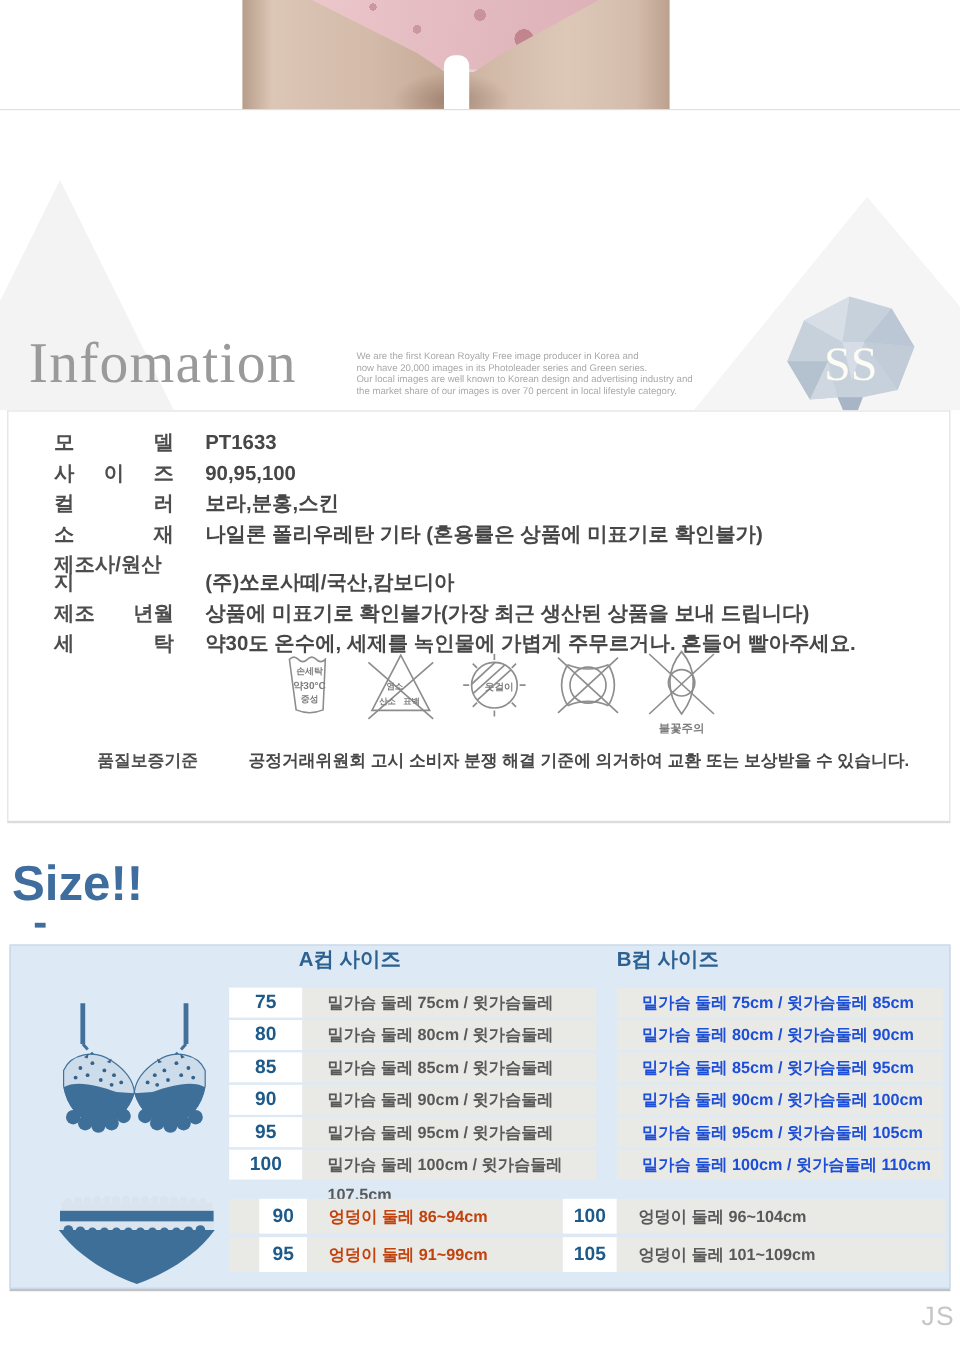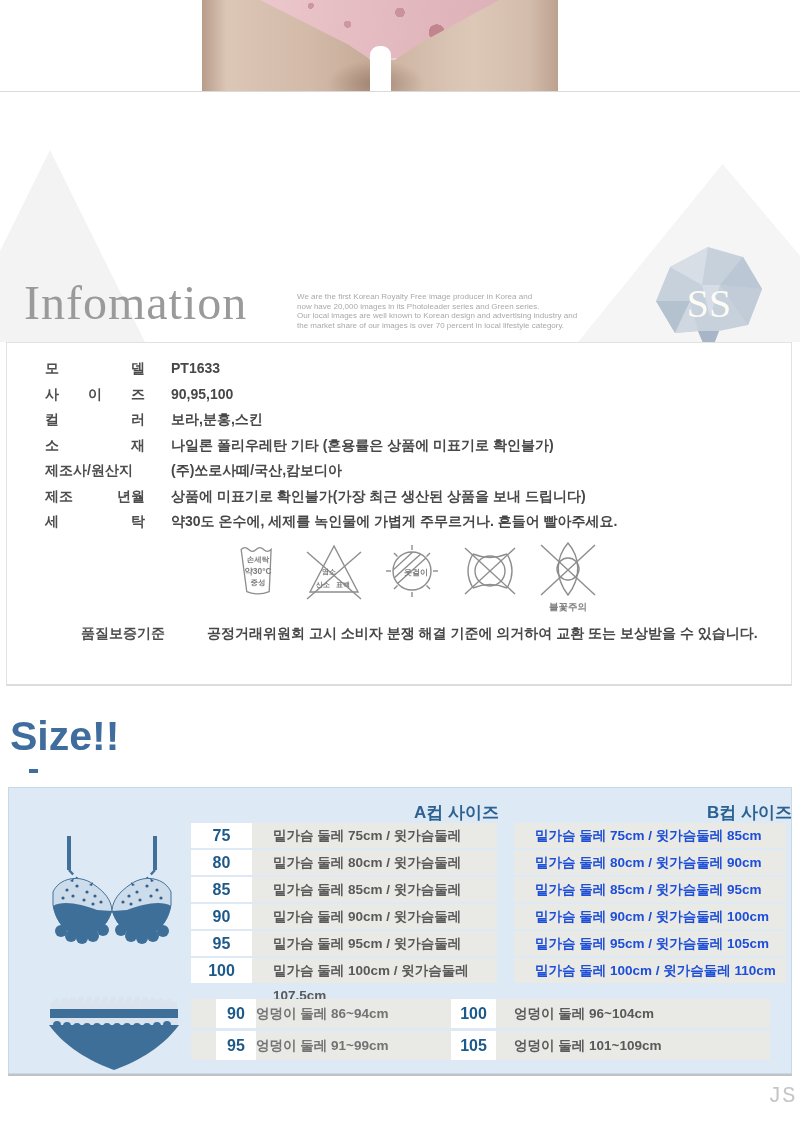--- a/index.html
+++ b/index.html
@@ -33,56 +33,56 @@
   .info-title{position:absolute;left:24px;top:183px;font-family:"Liberation Serif","DejaVu Serif",serif;
     font-size:48px;color:#9a9a9a;letter-spacing:1px;}
   .info-desc{position:absolute;left:297px;top:200px;font-size:8px;line-height:9.6px;
     color:#a9a9a9;white-space:pre-line;}
   .ss-logo{position:absolute;left:650px;top:153px;}
   .ss-text{font-family:"Liberation Serif","DejaVu Serif",serif;font-size:40px;fill:#fcfcf4;}
 
   
   .info-box{position:absolute;left:6px;top:342px;width:786px;height:344px;background:#fff;
     border:1px solid #e2e2e2;border-bottom:2px solid #dcdcdc;box-sizing:border-box;}
-  .info-row{display:flex;margin:0 0 10.5px 38px;font-size:14px;font-weight:bold;
+  .info-row{display:flex;margin:0 0 10.5px 38px;font-size:17px;font-weight:bold;
     color:#4d4d4d;line-height:15px;align-items:flex-end;}
   .info-row:first-child{margin-top:18px;}
   .info-label{width:100px;flex:none;text-align:justify;text-align-last:justify;margin-right:26px;}
   .info-value{color:#474747;}
   .care-row{position:absolute;left:222px;top:196px;display:flex;gap:15px;align-items:flex-start;}
   .care-row svg{display:block;}
   .care-stroke{stroke:#8d8d8d;stroke-width:1.4;fill:none;}
   .care-text{fill:#7c7c7c;font-weight:bold;stroke:none;}
   .warranty{position:absolute;left:38px;top:282px;display:flex;font-size:14px;font-weight:bold;color:#4d4d4d;margin-left:36px;}
   .warranty .info-label{margin-right:26px;}
 
   
   .size-title{position:absolute;left:10px;top:713px;font-size:41px;font-weight:bold;color:#3f6d9d;}
   .size-tick{position:absolute;left:29px;top:769px;width:9px;height:4px;background:#3f6d9d;}
   .panel{position:absolute;left:8px;top:787px;width:784px;height:287px;background:#dde9f4;
     border:1px solid #c7d8e6;box-sizing:border-box;box-shadow:0 2px 0 rgba(120,120,120,.45);}
-  .cup-head{position:absolute;top:13px;font-size:17px;font-weight:bold;color:#2c6191;text-align:right;}
+  .cup-head{position:absolute;top:0;font-size:17px;font-weight:bold;color:#2c6191;text-align:left;}
   .cup-a{left:240px;width:250px;}
   .cup-b{left:505px;width:278px;}
   .bra-table{position:absolute;left:182px;top:35px;}
   .bra-row{display:flex;margin-bottom:2px;height:25px;line-height:25px;}
   .cell-num{width:61px;background:#fff;color:#1d5a8a;font-weight:bold;font-size:16px;text-align:center;flex:none;}
   .cell-a{width:224px;background:#e9e9e6;padding-left:21px;font-size:13.5px;font-weight:bold;color:#595959;flex:none;}
   .cell-gap{width:17px;flex:none;}
   .cell-b{width:251px;background:#e9e9e6;padding-left:21px;font-size:13.5px;font-weight:bold;color:#1d4ed8;flex:none;}
   .panty-table{position:absolute;left:182px;top:211px;}
   .panty-row{display:flex;margin-bottom:3px;height:29px;line-height:29px;}
   .p-pad{width:25px;background:#e9e9e6;flex:none;}
   .p-num{width:40px;background:#fff;color:#1d5a8a;font-weight:bold;font-size:16px;text-align:center;flex:none;}
-  .p-desc1{width:195px;background:#e9e9e6;font-size:13.5px;font-weight:bold;color:#737373;flex:none;}
+  .p-desc1{width:195px;background:#e9e9e6;padding-left:18px;font-size:13.5px;font-weight:bold;color:#c2410c;flex:none;}
   .p-num2{width:45px;background:#fff;color:#1d5a8a;font-weight:bold;font-size:16px;text-align:center;flex:none;}
   .p-desc2{width:256px;background:#e9e9e6;padding-left:18px;font-size:13.5px;font-weight:bold;color:#595959;flex:none;}
   .bra-art{position:absolute;left:28px;top:42px;}
   .panty-art{position:absolute;left:30px;top:206px;}
-  .watermark{position:absolute;left:768px;top:1084px;font-size:22px;color:#c6c6c6;letter-spacing:1px;font-family:Liberation Mono, monospace;}
+  .watermark{position:absolute;left:768px;top:1084px;font-size:22px;color:#c6c6c6;letter-spacing:1px;}
 </style>
 </head>
 <body>
 
 <div class="photo">
   <div class="body-skin"></div>
   <div class="panty-photo"></div>
   <div class="white-strip"></div>
 </div>
 

